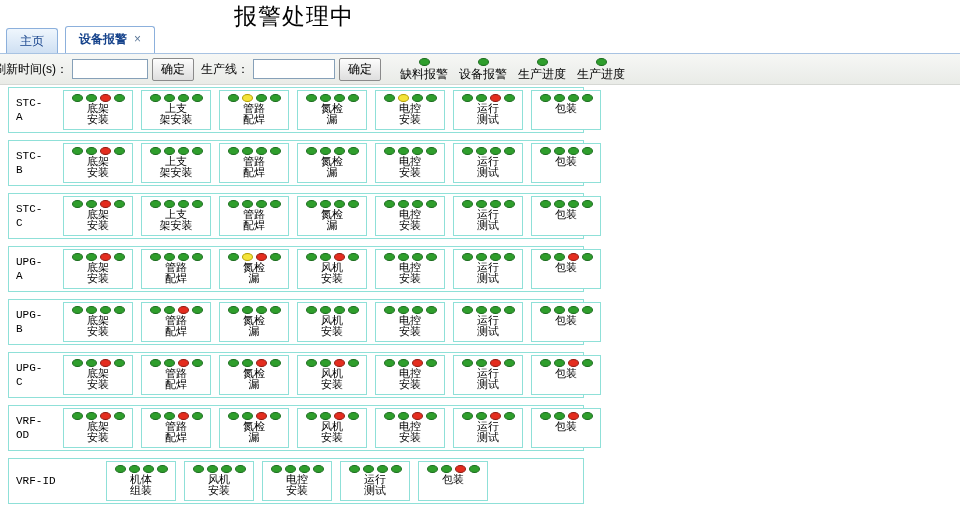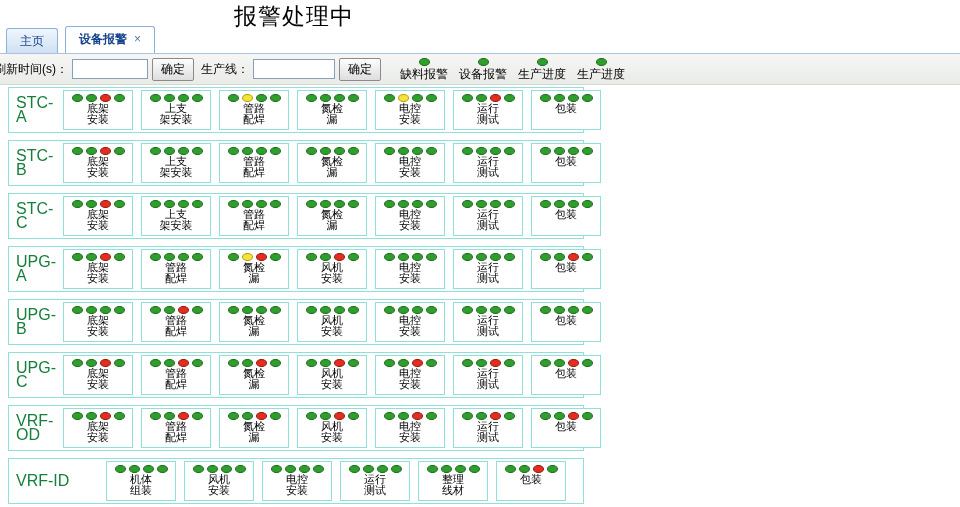--- a/index.html
+++ b/index.html
@@ -50,22 +50,22 @@
   .status-item{display:flex;align-items:center;gap:6px;}
   .dot{width:11px;height:8px;border-radius:50%;box-sizing:border-box;display:inline-block;flex:none;}
   .dot.big{width:14px;height:11px;}
   
   #board{position:absolute;top:87px;left:8px;}
   .row-box{
     width:576px;height:46px;border:1px solid #8fe0d8;margin-bottom:7px;
     display:flex;align-items:center;box-sizing:border-box;overflow:visible;
   }
   .row-label{
-    width:54px;padding-left:7px;font-size:16px;line-height:14px;color:#15803d;
-    box-sizing:border-box;flex:none;
+    width:54px;padding-left:7px;font-size:11px;line-height:14px;color:#000000;
+    box-sizing:border-box;flex:none;font-family:Liberation Mono, monospace;
   }
   .row-label.single{width:97px;}
   .cells{display:flex;gap:8px;flex:none;}
   .station-cell{
     width:70px;height:40px;border:1px solid #8fe0d8;background:#fff;
     display:flex;flex-direction:column;align-items:center;padding-top:3px;
     box-sizing:border-box;flex:none;
   }
   .dots{display:flex;gap:3px;margin-bottom:1px;}
   .station-label{font-size:11px;line-height:11px;text-align:center;color:#000;}
@@ -624,29 +624,20 @@
             <span class="dot" style="background: rgb(47, 158, 44); border: 1px solid rgb(26, 108, 29);"></span>
             <span class="dot" style="background: rgb(47, 158, 44); border: 1px solid rgb(26, 108, 29);"></span>
             <span class="dot" style="background: rgb(47, 158, 44); border: 1px solid rgb(26, 108, 29);"></span>
           </div>
           <div class="station-label">运行<br>测试</div>
         </div>
         <div class="station-cell">
           <div class="dots">
             <span class="dot" style="background: rgb(47, 158, 44); border: 1px solid rgb(26, 108, 29);"></span>
             <span class="dot" style="background: rgb(47, 158, 44); border: 1px solid rgb(26, 108, 29);"></span>
-            <span class="dot" style="background: rgb(47, 158, 44); border: 1px solid rgb(26, 108, 29);"></span>
-            <span class="dot" style="background: rgb(47, 158, 44); border: 1px solid rgb(26, 108, 29);"></span>
-          </div>
-          <div class="station-label">整理<br>线材</div>
-        </div>
-        <div class="station-cell">
-          <div class="dots">
-            <span class="dot" style="background: rgb(47, 158, 44); border: 1px solid rgb(26, 108, 29);"></span>
-            <span class="dot" style="background: rgb(47, 158, 44); border: 1px solid rgb(26, 108, 29);"></span>
             <span class="dot" style="background: rgb(228, 45, 31); border: 1px solid rgb(143, 26, 16);"></span>
             <span class="dot" style="background: rgb(47, 158, 44); border: 1px solid rgb(26, 108, 29);"></span>
           </div>
           <div class="station-label">包装</div>
         </div>
       </div>
     </div>
   </div>
 
 </body></html>

